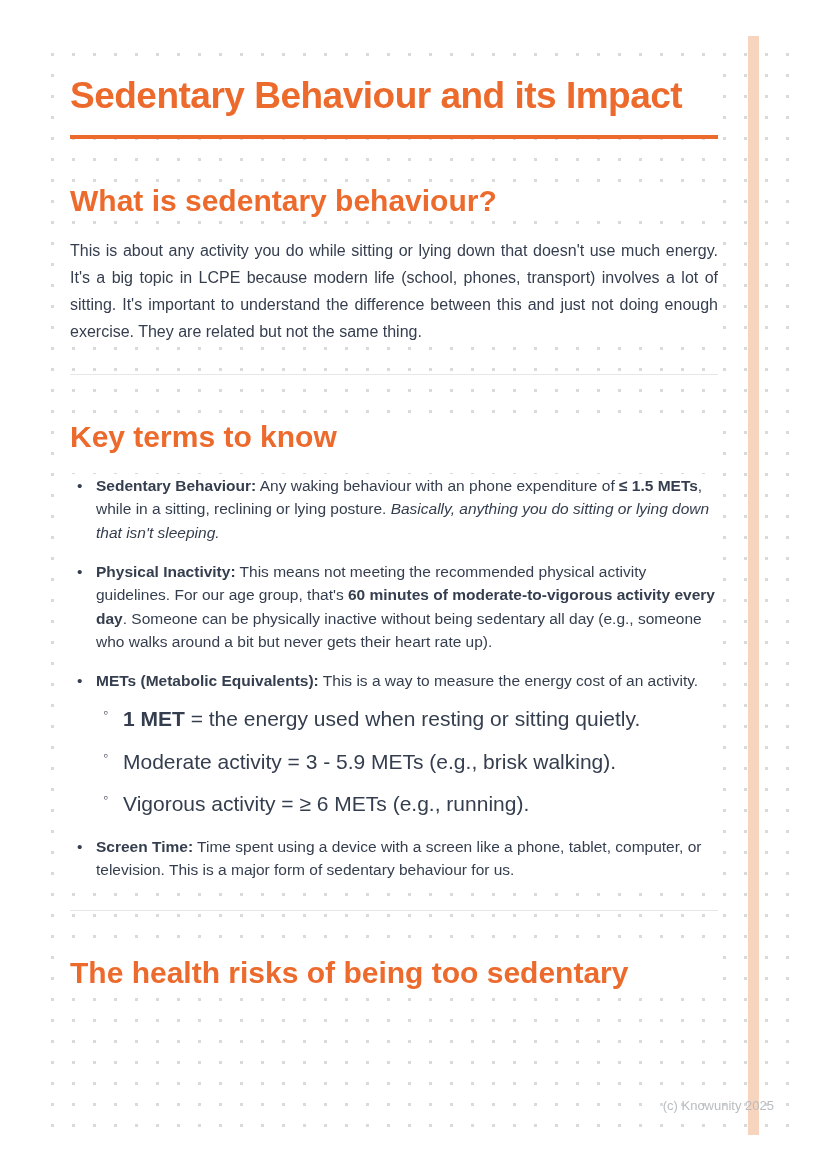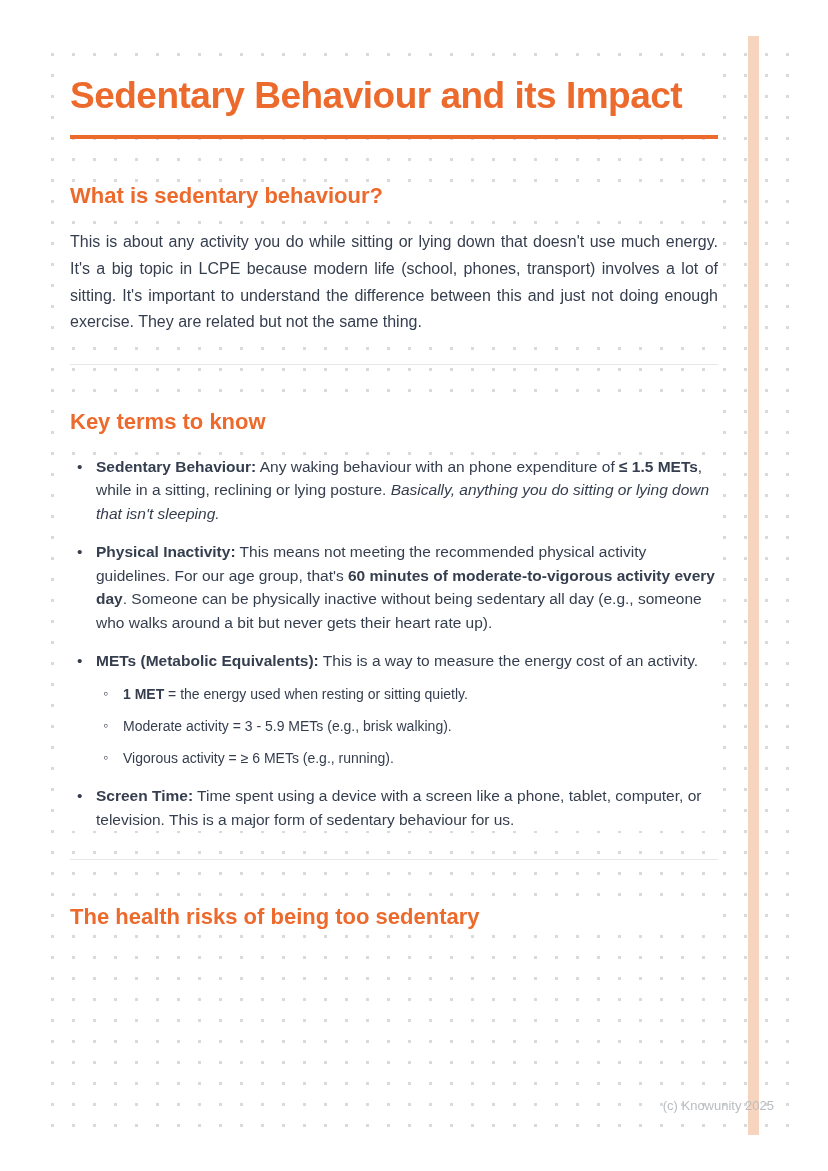--- a/index.html
+++ b/index.html
@@ -37,21 +37,21 @@
     font-weight: bold;
     letter-spacing: -0.5px;
     color: var(--accent, #ed6a2d);
   }
   .rule {
     height: 4px;
     background: var(--accent, #ed6a2d);
     margin-top: 16px;
   }
   .heading {
-    font-size: 22px;
+    font-size: 30px;
     font-weight: bold;
     color: var(--accent, #ed6a2d);
     margin-top: 44px;
     margin-bottom: 19px;
     line-height: 1.2;
   }
   .para {
     font-size: 16px;
     line-height: 1.68;
     color: var(--text, #353e4e);
@@ -83,21 +83,21 @@
     color: var(--text, #353e4e);
   }
   .sub-bullets {
     list-style: none;
     margin-top: 11px;
   }
   .sub-bullets > li {
     position: relative;
     padding-left: 27px;
     margin-bottom: 11px;
-    font-size: 14px;
+    font-size: 21px;
     line-height: 1.5;
     color: var(--text, #353e4e);
   }
   .sub-bullets > li::before {
     content: "\25E6";
     position: absolute;
     left: 7px;
     top: -1px;
     font-size: 14px;
     color: var(--text, #353e4e);

